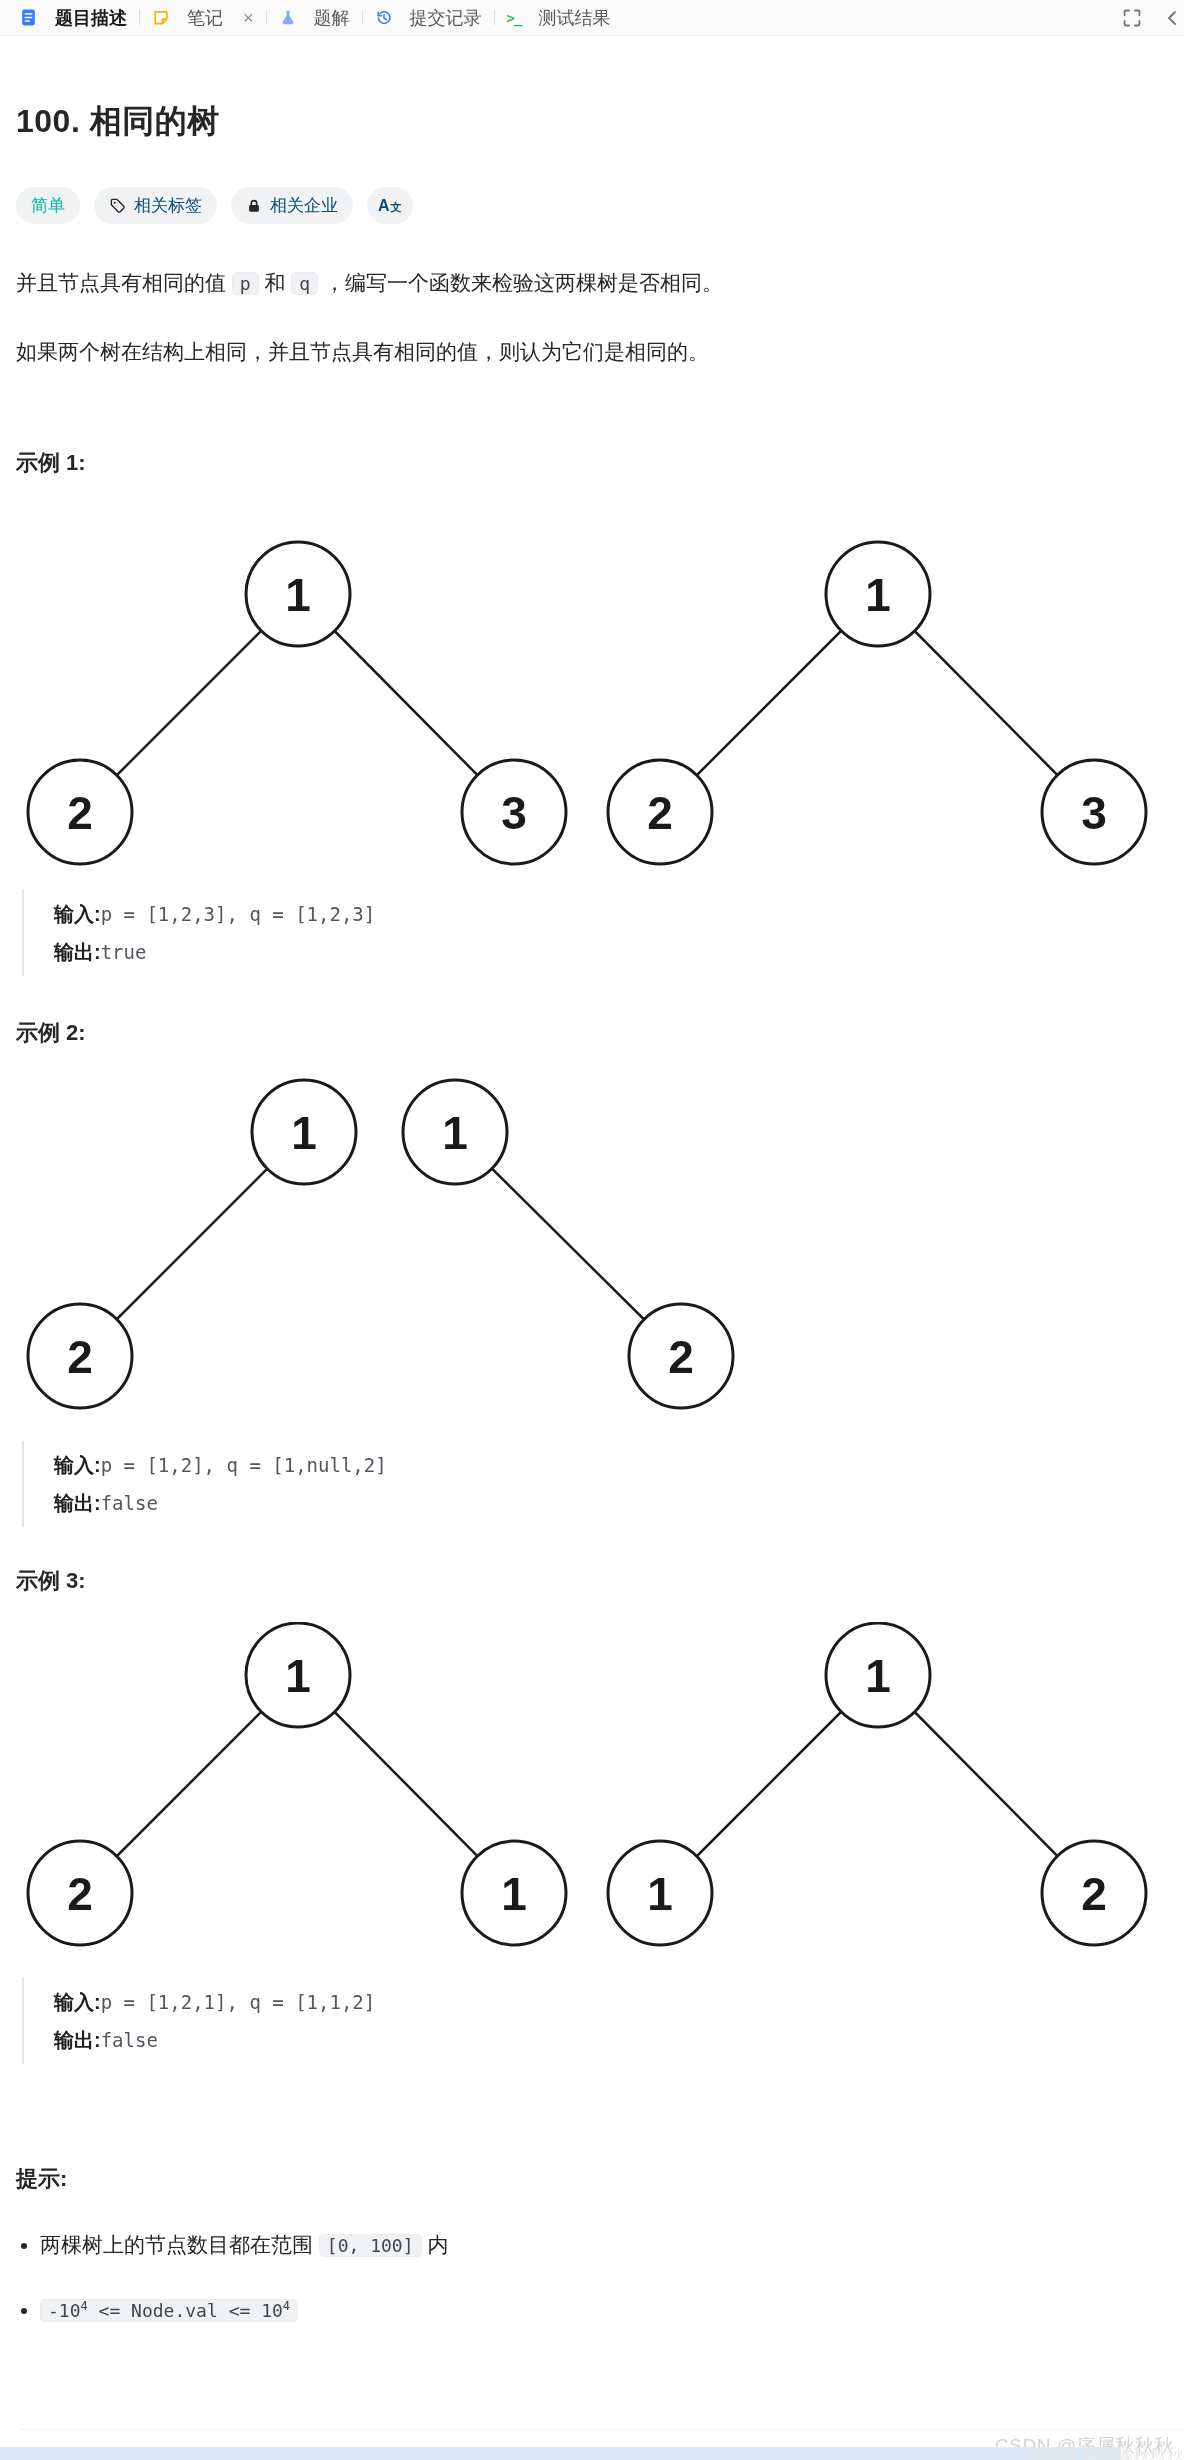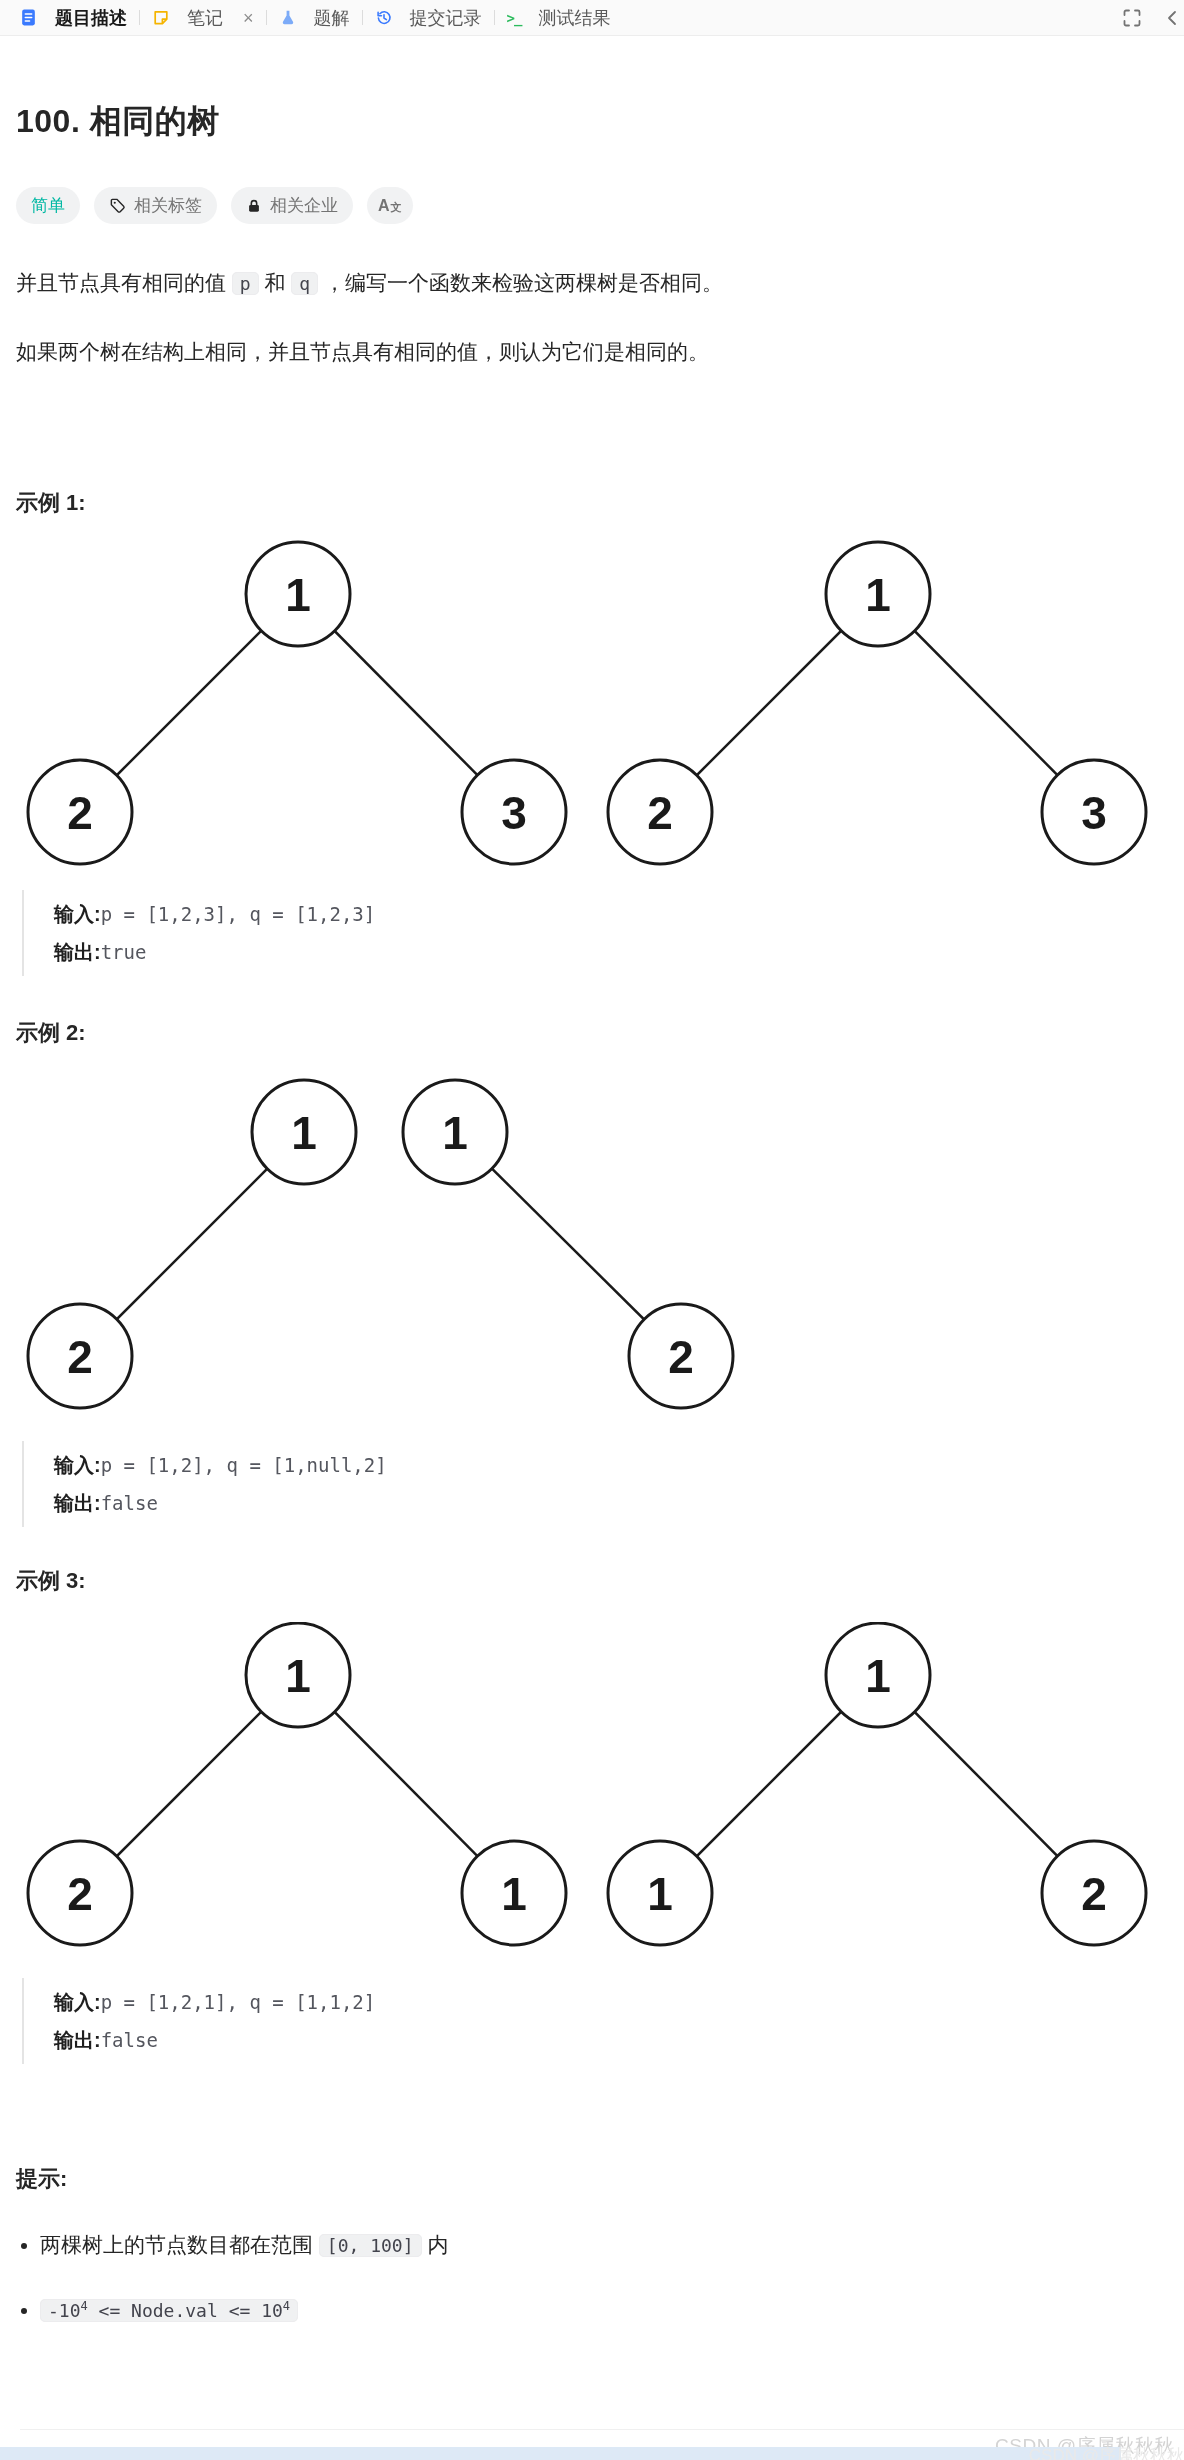--- a/index.html
+++ b/index.html
@@ -15,21 +15,21 @@
   .tab{display:flex;align-items:center;gap:17px;font-size:18px;color:#595959;padding:0 9px;white-space:nowrap;}
   .tab.active{color:#1a1a1a;font-weight:700;}
   .vdiv{width:1px;height:15px;background:#dcdcdc;margin:0 3px;}
   .close-x{color:#8c8c8c;font-size:18px;margin-left:3px;line-height:1;}
   .topbar-right{margin-left:auto;display:flex;align-items:center;gap:20px;padding-right:2px;}
   .term-ic{font-family:"DejaVu Sans Mono",monospace;font-weight:700;font-size:14px;color:#2cbb5d;letter-spacing:-1px;}
   .ic{display:inline-flex;align-items:center;justify-content:center;}
   
   .title{position:absolute;top:100px;left:16px;font-size:32px;font-weight:700;margin:0;letter-spacing:0.5px;}
   .badges{position:absolute;top:187px;left:16px;display:flex;gap:14px;align-items:center;}
-  .pill{height:37px;border-radius:19px;background:#f1f2f3;display:flex;align-items:center;padding:0 15px;font-size:17px;gap:8px;color:#737373;box-sizing:border-box;}
+  .pill{height:37px;border-radius:19px;background:#f1f2f3;display:flex;align-items:center;padding:0 15px;font-size:17px;gap:8px;color:#0c4a6e;box-sizing:border-box;}
   .pill.easy{color:#00b8a3;}
   .pill.round{padding:0 11px;}
   .tr-a{font-weight:600;font-size:16px;}
   .tr-b{font-size:11px;font-weight:600;margin-left:1px;}
   
   .para{position:absolute;left:16px;font-size:21px;color:#262626;margin:0;line-height:30px;}
   code.inline{
     background:#f0f1f2;border:1px solid #ececee;border-radius:5px;padding:0px 7px;
     font-family:"DejaVu Sans Mono",monospace;font-size:18px;color:#43444d;
   }
@@ -141,21 +141,21 @@
   </span>
   <span class="pill round">
     <span><span class="tr-a">A</span><span class="tr-b">文</span></span>
   </span>
 </div>
 
 <p class="para" style="top:268px;"><span>并且节点具有相同的值 </span><code class="inline">p</code><span> 和 </span><code class="inline">q</code><span> ，编写一个函数来检验这两棵树是否相同。</span></p>
 
 <p class="para" style="top:337px;">如果两个树在结构上相同，并且节点具有相同的值，则认为它们是相同的。</p>
 
-<h3 class="ex-h" style="top:488px;">示例 1:</h3>
+<h3 class="ex-h" style="top:448px;">示例 1:</h3>
 <svg class="tree-svg" style="top:530px;" width="1184" height="352" viewBox="0 0 1184 352">
     <line x1="298" y1="64" x2="80" y2="282" stroke="#1a1a1a" stroke-width="2.5"></line>
     <line x1="298" y1="64" x2="514" y2="282" stroke="#1a1a1a" stroke-width="2.5"></line>
     <line x1="878" y1="64" x2="660" y2="282" stroke="#1a1a1a" stroke-width="2.5"></line>
     <line x1="878" y1="64" x2="1094" y2="282" stroke="#1a1a1a" stroke-width="2.5"></line>
     <circle cx="298" cy="64" r="52" fill="#ffffff" stroke="#1a1a1a" stroke-width="3"></circle>
     <text x="298" y="64" dy="0.36em" text-anchor="middle" font-size="46" font-weight="bold" fill="#1a1a1a">1</text>
     <circle cx="80" cy="282" r="52" fill="#ffffff" stroke="#1a1a1a" stroke-width="3"></circle>
     <text x="80" y="282" dy="0.36em" text-anchor="middle" font-size="46" font-weight="bold" fill="#1a1a1a">2</text>
     <circle cx="514" cy="282" r="52" fill="#ffffff" stroke="#1a1a1a" stroke-width="3"></circle>

